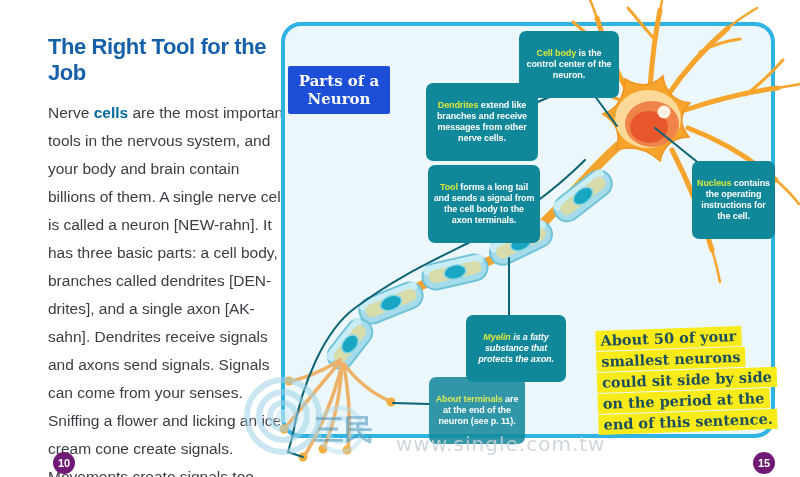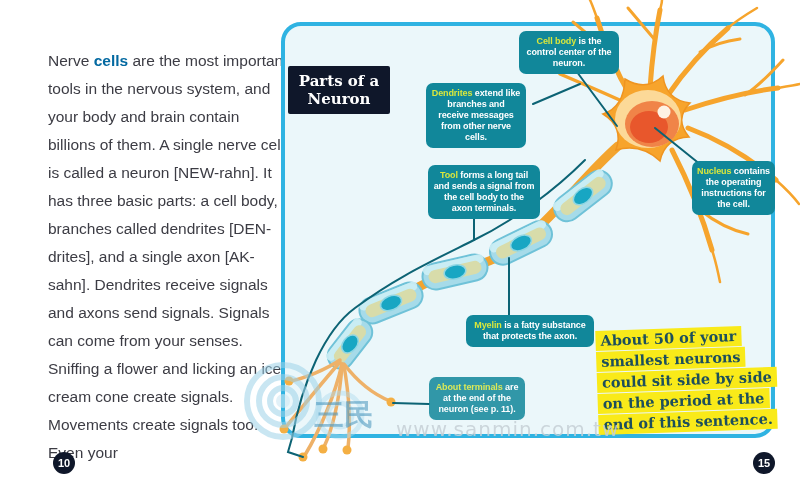--- a/index.html
+++ b/index.html
@@ -19,76 +19,77 @@
   .article p .b{font-weight:bold;color:#0369a1;}
   
   .panel{
     position:absolute;left:281px;top:22px;width:486px;height:408px;
     background:#ebf7fa;border:4px solid #2fb3e2;border-radius:20px;
   }
   .neuron-svg{position:absolute;left:0;top:0;pointer-events:none;}
   
   .diagram-label{
     position:absolute;left:288px;top:66px;width:102px;box-sizing:border-box;
-    background:#0f172a;color:#ffffff;text-align:center;
+    background:#1d4ed8;color:#ffffff;text-align:center;
     font-family:"DejaVu Serif",serif;font-weight:bold;font-size:15px;
     line-height:18px;padding:6px 4px;border-radius:2px;
   }
   
   .callout{
     position:absolute;box-sizing:border-box;background:#11879a;
     border-radius:7px;color:#ffffff;font-weight:bold;font-size:9px;
-    line-height:11px;text-align:center;padding:5px 5px;
+    line-height:11px;text-align:center;padding:17px 5px;
     letter-spacing:-0.1px;
   }
   .callout .kw{color:#d9e73c;}
   .co-cellbody{left:519px;top:31px;width:100px;}
-  .co-dendrites{left:426px;top:83px;width:100px;}
+  .co-dendrites{left:426px;top:83px;width:112px;}
   .co-axon{left:428px;top:165px;width:112px;}
   .co-nucleus{left:692px;top:161px;width:83px;}
-  .co-myelin{left:466px;top:315px;width:128px;}
+  .co-myelin{left:466px;top:315px;width:100px;font-style:italic;}
   .co-axonterminals{left:429px;top:377px;width:96px;opacity:0.85;}
   
   .fact{
     position:absolute;left:597px;top:328px;width:170px;
     transform:rotate(-2deg);font-family:"DejaVu Serif",serif;
     font-weight:bold;font-size:14.5px;line-height:17px;color:#1d4f5c;
   }
   .fact .fline{
     display:inline-block;background:#f9ea19;padding:1px 5px 2px 5px;
     margin-bottom:1px;white-space:nowrap;
   }
   
   .pagenum{
     position:absolute;width:22px;height:22px;border-radius:50%;
-    background:#0f172a;color:#ffffff;font-size:11px;font-weight:bold;
+    background:#701a75;color:#ffffff;font-size:11px;font-weight:bold;
     display:flex;align-items:center;justify-content:center;
   }
   .pn-left{left:53px;top:452px;}
   .pn-right{left:753px;top:452px;}
   
-  .watermark{position:absolute;left:228px;top:357px;width:380px;height:92px;pointer-events:none;}
+  .watermark{position:absolute;left:228px;top:372px;width:380px;height:92px;pointer-events:none;}
   .wm-arcs{position:absolute;left:0;top:0;}
   .wm-logo{
     position:absolute;left:86px;top:38px;font-size:30px;font-weight:bold;
     color:#4694bc;opacity:0.55;font-family:"DejaVu Sans",sans-serif;
   }
   .wm-site{
     position:absolute;left:160px;top:24px;font-size:29px;letter-spacing:1px;
     color:#c3cdd3;opacity:0.8;font-family:"DejaVu Sans",sans-serif;white-space:nowrap;
   }
   .wm-url{
     position:absolute;left:168px;top:60px;font-size:20px;letter-spacing:1px;
     color:#c6d0d6;opacity:0.85;font-family:"DejaVu Sans",sans-serif;white-space:nowrap;
   }
 </style>
 </head>
 <body>
 
 <div class="article">
+  <h1>The Right Tool for the Job</h1>
   <p><span>Nerve </span><span class="b">cells</span><span> are the most important tools in the nervous system, and your body and brain contain billions of them. A single nerve cell is called a neuron [NEW-rahn]. It has three basic parts: a cell body, branches called dendrites [DEN-drites], and a single axon [AK-sahn]. Dendrites receive signals and axons send signals. Signals can come from your senses. Sniffing a flower and licking an ice-cream cone create signals. Movements create signals too. Even your </span></p>
 </div>
 
 <div class="panel"></div>
 
 <svg class="neuron-svg" width="800" height="477" viewBox="0 0 800 477">
   <defs>
     <g id="seg">
       <rect x="-33" y="-13" width="66" height="26" rx="13" fill="#a6dbe9" stroke="#6fc2d8" stroke-width="2"></rect>
       <rect x="-31" y="-12" width="62" height="9" rx="4.5" fill="#cdeef5" opacity="0.9"></rect>
@@ -204,14 +205,14 @@
       <circle cx="55" cy="44" r="24"></circle>
       <circle cx="55" cy="44" r="13"></circle>
     </g>
     <g fill="none" stroke="#aedbee" stroke-width="5" opacity="0.45">
       <circle cx="112" cy="58" r="22"></circle>
       <circle cx="112" cy="58" r="12"></circle>
     </g>
     <circle cx="55" cy="44" r="7" fill="#cfe8f3" opacity="0.6"></circle>
   </svg>
   <span class="wm-logo">三民</span>
-  <span class="wm-url">www.sanmin.com.tw</span>
+  <span class="wm-url">www.single.com.tw</span>
 </div>
 
 </body></html>

